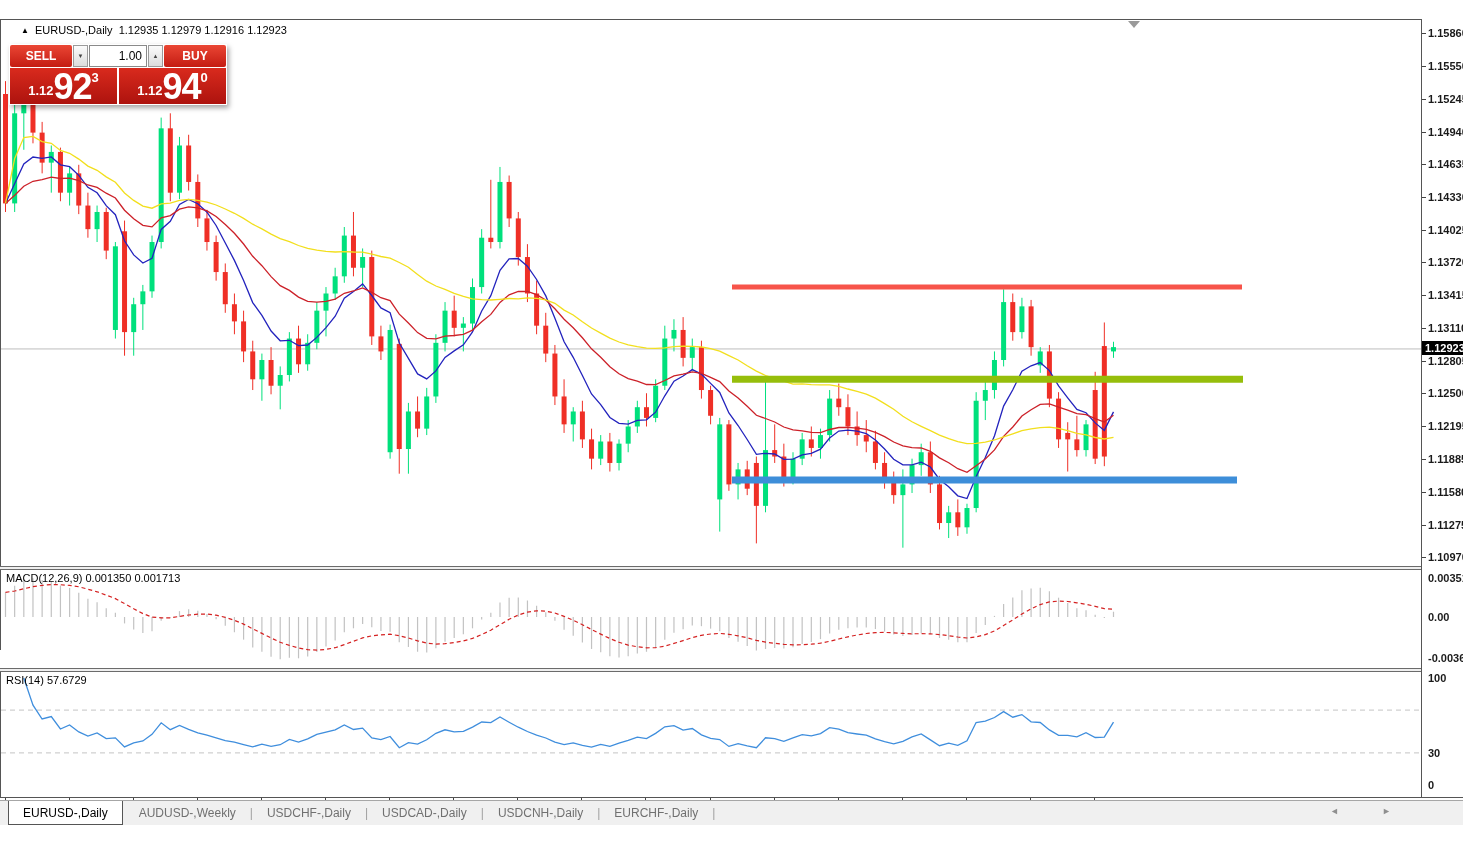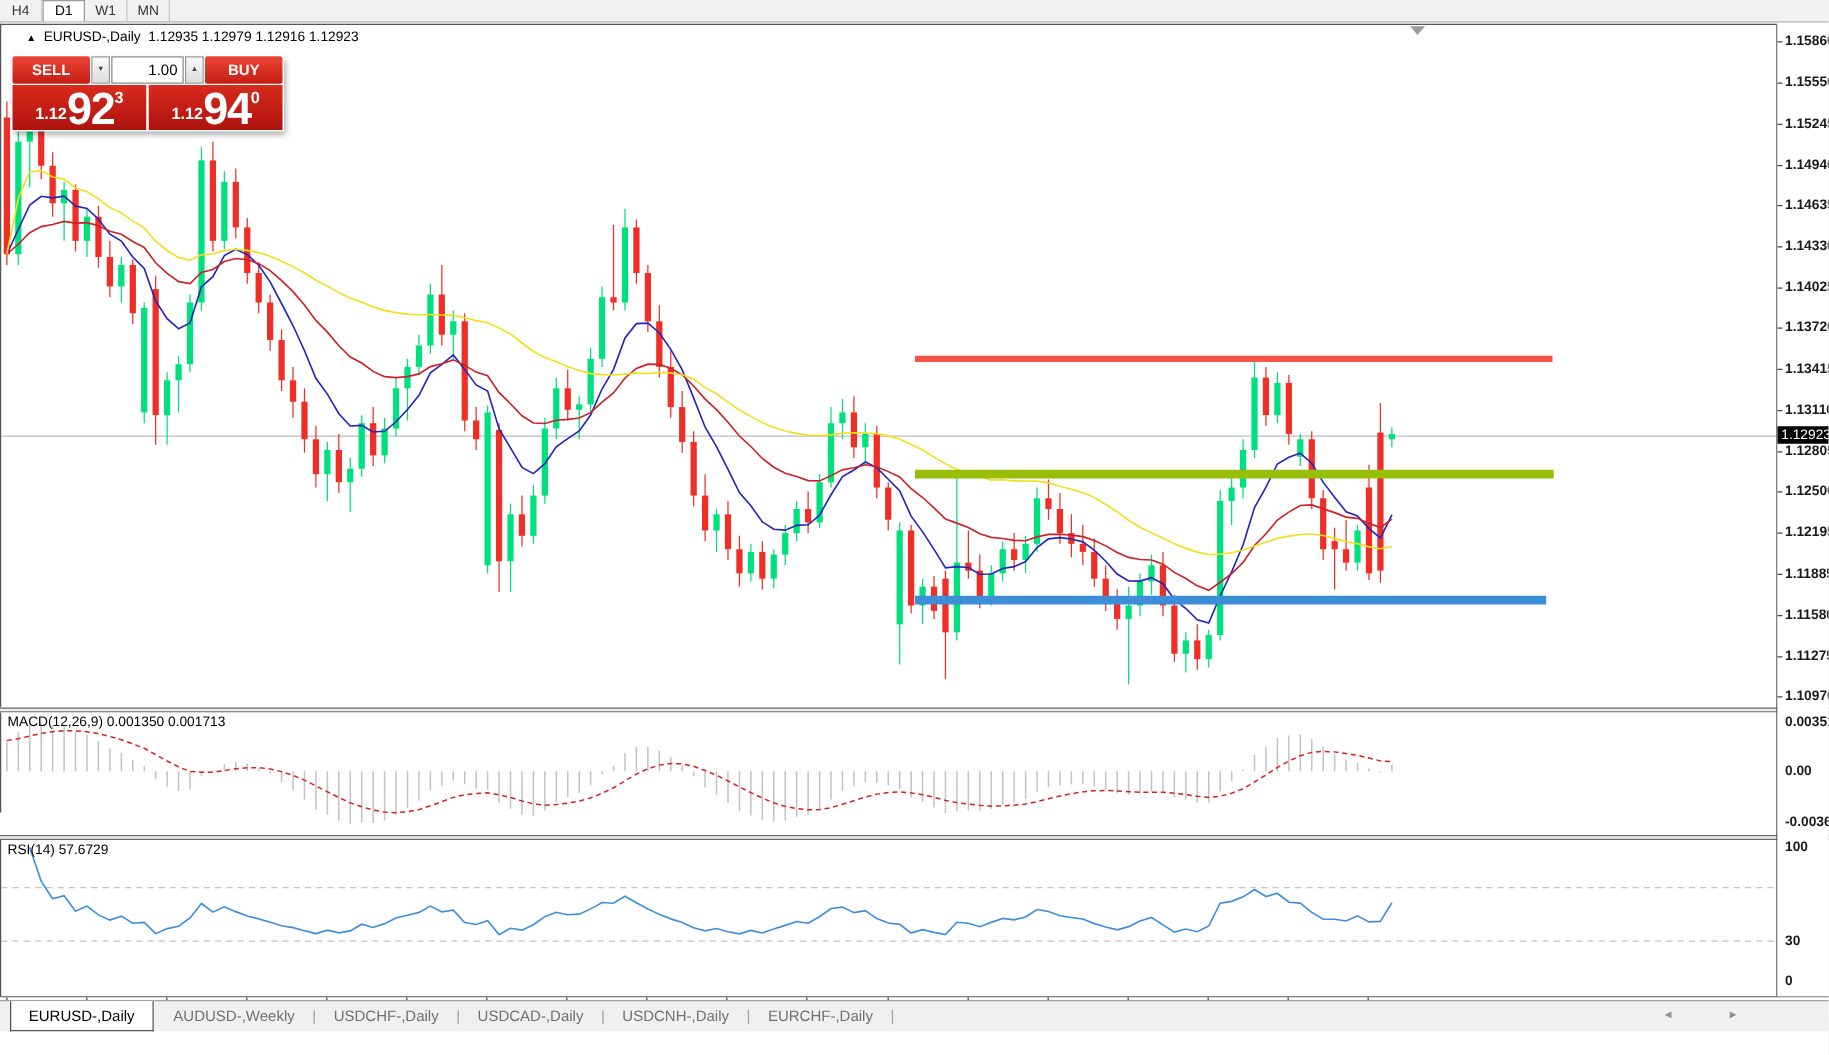--- a/index.html
+++ b/index.html
@@ -21,21 +21,21 @@
   .separator{position:absolute;left:0;width:1463px;height:4px;background:#efefef;border-top:1px solid #6b6b6b;border-bottom:1px solid #6b6b6b;}
   #sep1{top:547px;}
   #sep2{top:649px;}
   #paneRightBorder{position:absolute;left:1421px;top:0;width:1px;height:778px;background:#555;}
   #paneBottomBorder{position:absolute;left:0;top:778px;width:1463px;height:1px;background:#555;}
 
   
   #axisCol{position:absolute;left:1422px;top:0;width:41px;height:778px;background:#fff;}
   .axis-label{position:absolute;left:6px;font-size:11px;font-weight:700;color:#1a1a1a;white-space:nowrap;}
   .axis-tick{position:absolute;left:0;width:4px;height:1px;background:#444;}
-  #priceBadge{position:absolute;left:0px;width:41px;height:14px;background:#000;color:#fff;font-size:11px;font-weight:400;line-height:14px;padding-left:3px;}
+  #priceBadge{position:absolute;left:0px;width:41px;height:14px;background:#000;color:#fff;font-size:11px;font-weight:700;line-height:14px;padding-left:3px;}
 
   
   #chartHeader{position:absolute;left:20px;top:4px;display:flex;align-items:center;gap:6px;font-size:11px;color:#000;}
   #collapseIcon{font-size:8px;color:#000;}
   #chartTitle{white-space:nowrap;}
   #shiftMarker{position:absolute;left:1127px;top:1px;width:0;height:0;border-left:6px solid transparent;border-right:6px solid transparent;border-top:7px solid #9a9a9a;}
 
   
   #tradePanel{position:absolute;left:8px;top:24px;width:218px;border:1px solid #fff;background:#fff;box-shadow:2px 3px 5px rgba(0,0,0,0.35);}
   #tpRow1{display:flex;height:22px;gap:1px;background:#fff;}
@@ -60,26 +60,20 @@
   .b-tab{display:flex;align-items:center;padding:0 14px;font-size:12px;color:#707070;cursor:pointer;white-space:nowrap;}
   .b-tab.active{background:#ffffff;border:1px solid #555;border-top:none;color:#000;margin-right:2px;}
   .b-sep{display:flex;align-items:center;color:#a0a0a0;font-size:12px;}
   .scroll-arrow{position:absolute;top:5px;font-size:9px;color:#8f8f8f;cursor:pointer;}
 </style>
 </head>
 <body>
 
 <div id="screen">
 
-  <div id="tfbar">
-      <div class="tf-tab">H4</div>
-      <div class="tf-tab active">D1</div>
-      <div class="tf-tab">W1</div>
-      <div class="tf-tab">MN</div>
-    </div>
 
   <div id="charts">
 
     <div id="mainPane" class="pane">
       <svg id="mainSvg" width="1421" height="547">
           <line x1="0" y1="328.95078431372565" x2="1421" y2="328.95078431372565" stroke="#bdbdbd" stroke-width="1"></line>
           <g>
             <line x1="4.5" y1="61.13529411764755" x2="4.5" y2="191.98627450980445" stroke="#ef2f26" stroke-width="1"></line>
             <rect x="2" y="74.00588235294026" width="5" height="109.39999999999998" fill="#ef2f26"></rect>
             <line x1="13.657" y1="82.58627450980447" x2="13.657" y2="191.98627450980445" stroke="#00e07c" stroke-width="1"></line>

